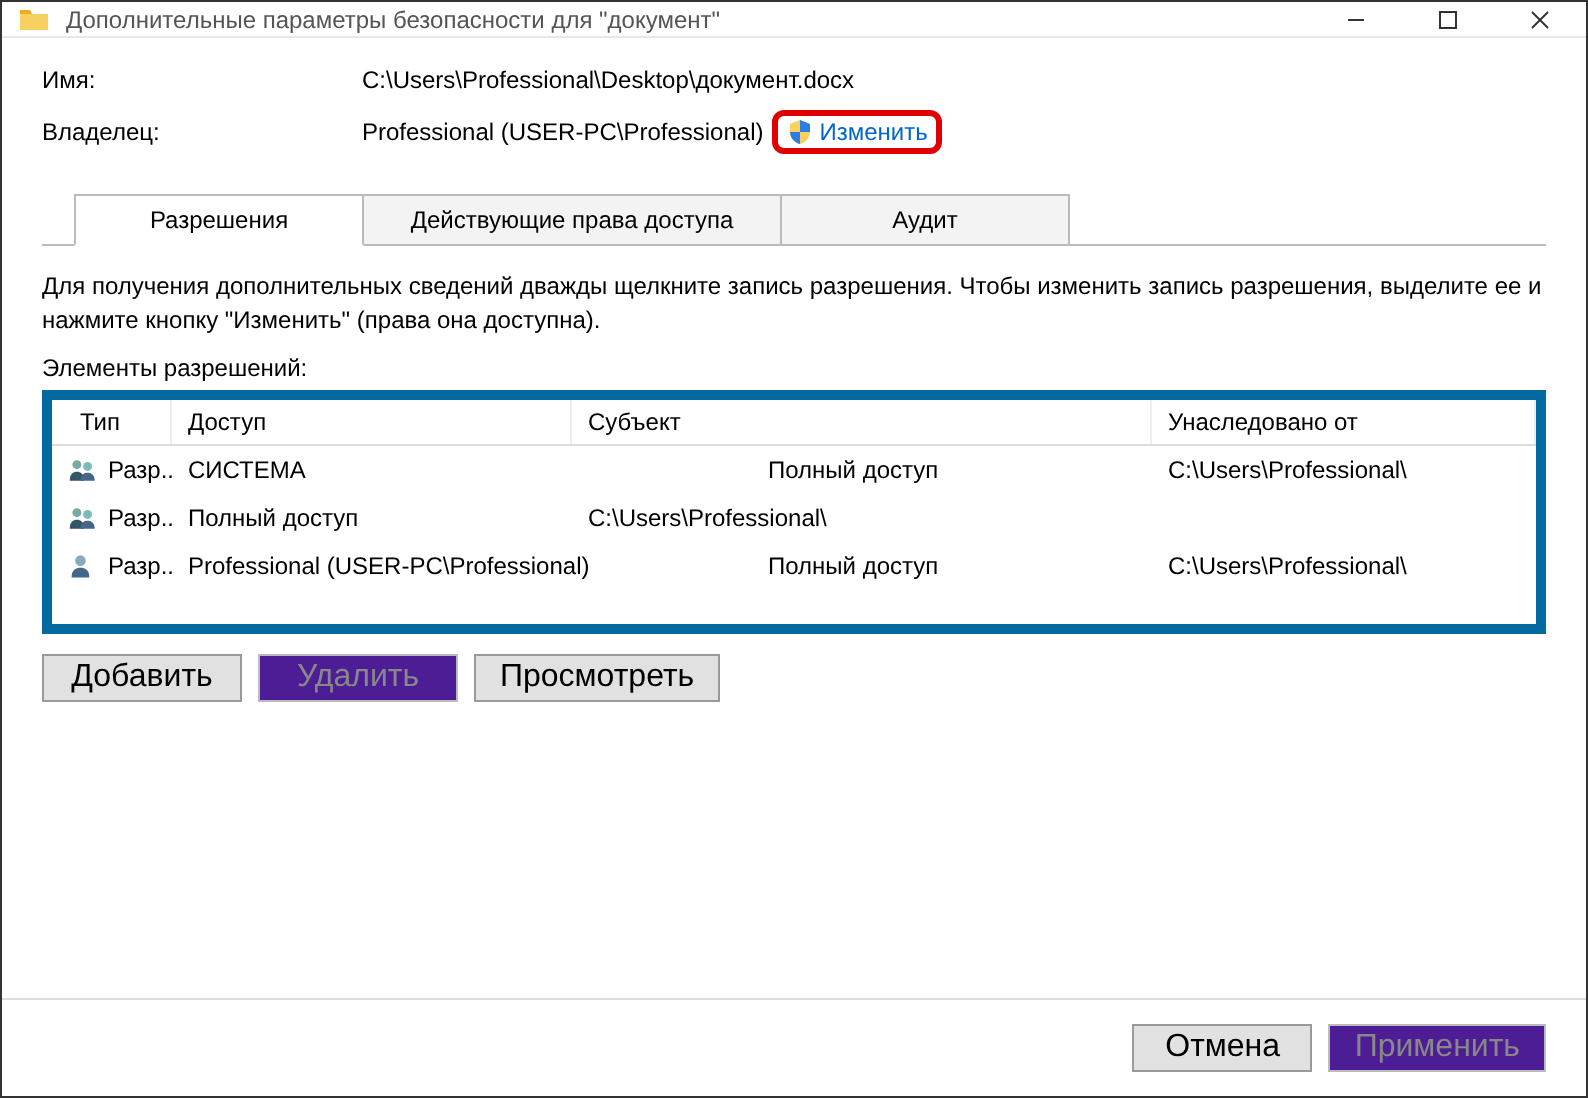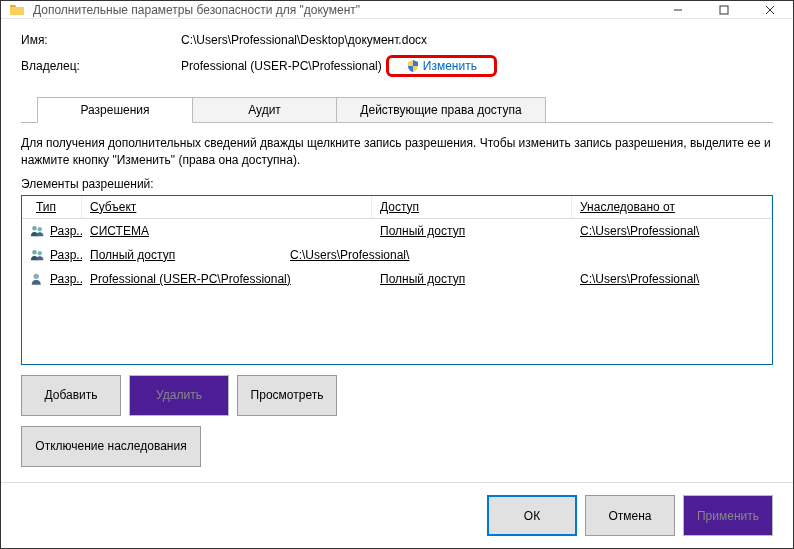--- a/index.html
+++ b/index.html
@@ -7,44 +7,44 @@
   .window { width: 794px; height: 549px; border: 1px solid #333; background: #fff; display: flex; flex-direction: column; position: relative; }
   .titlebar { height: 18px; display: flex; align-items: center; padding: 0 0 0 8px; border-bottom: 1px solid #e8e8e8; }
   .titlebar .folder-icon { width: 16px; height: 16px; margin-right: 8px; display:flex; align-items:center; justify-content:center;}
   .titlebar .title-text { flex: 1; font-size: 12px; color: #555; }
   .winbtns { display: flex; height: 100%; }
   .winbtn { width: 46px; display: flex; align-items: center; justify-content: center; color: #555; font-size: 11px; }
   .content { padding: 14px 20px 10px 20px; flex: 1; display: flex; flex-direction: column; }
   .inforow { display: flex; margin-bottom: 8px; align-items: center; }
   .inforow .label { width: 160px; }
   .inforow .value { flex: 1; display: flex; align-items: center; text-align: center; }
-  .change-highlight { border: 3px solid #e00000; border-radius: 6px; padding: 1px 17px; display: inline-flex; align-items: center; margin-left: 4px; }
+  .change-highlight { border: 3px solid #e00000; border-radius: 6px; padding: 1px 4px; display: inline-flex; align-items: center; margin-left: 4px; }
   .change-link { color: #0066cc; cursor: pointer; }
   .shield-icon { width: 14px; height: 14px; margin-right: 3px; display:inline-flex; align-items:center; justify-content:center;}
   .tabs { display: flex; margin-top: 12px; border-bottom: 1px solid #bbb; }
   .tab { padding: 5px 20px; border: 1px solid #bbb; border-bottom: none; background: #f3f3f3; font-size: 12px; cursor: pointer; position: relative; text-align:center; }
   .tab.active { background: #fff; border-bottom: 1px solid #fff; margin-bottom: -1px; }
   .tab:first-child.active { margin-left: 16px; }
   .tab + .tab { margin-left: -1px; }
   .helptext { margin: 12px 0 8px 0; line-height: 1.4; }
   .elements-label { margin-bottom: 4px; }
-  .table-wrap { border: 1px solid #0369a1; height: 170px; overflow: hidden; text-decoration: underline; }
+  .table-wrap { border: 5px solid #0369a1; height: 122px; overflow: hidden; }
   .table-header { display: flex; border-bottom: 1px solid #ddd; background: #fff; }
   .th { padding: 4px 8px; border-right: 1px solid #eee; font-weight: normal; color: #000; font-size: 12px; overflow: hidden; white-space: nowrap; text-overflow: ellipsis; }
   .col-type { width: 60px; }
   .col-subject { width: 290px; }
   .col-access { width: 200px; }
   .col-inherit { flex: 1; }
   .table-body { }
   .trow { display: flex; align-items: center; padding: 2px 0; }
   .td { padding: 2px 8px; overflow: hidden; white-space: nowrap; text-overflow: ellipsis; font-size: 12px; }
   .trow .col-type { display: flex; align-items: center; gap: 4px; }
   .user-icon { width: 16px; height: 16px; display:inline-flex;align-items:center;justify-content:center; flex-shrink:0;}
   .btnrow { display: flex; gap: 8px; margin-top: 10px; }
-  .btn { min-width: 100px; height: 41px; padding: 0 12px; border: 1px solid #999; background: #e1e1e1; font-size: 12px; cursor: pointer; display: inline-flex; align-items: center; justify-content: center; }
+  .btn { min-width: 100px; height: 24px; padding: 0 12px; border: 1px solid #999; background: #e1e1e1; font-size: 16px; cursor: pointer; display: inline-flex; align-items: center; justify-content: center; }
   .btn.disabled { color: #888; border-color: #bbb; background: #4c1d95; cursor: default; }
   .btn.wide { min-width: 180px; }
   .footer { border-top: 1px solid #ddd; padding: 12px 20px; display: flex; justify-content: flex-end; gap: 8px; }
   .footer .btn { min-width: 90px; }
   .btn.primary { border: 1px solid #0078d7; box-shadow: inset 0 0 0 1px #0078d7; }
 </style>
 </head>
 <body>
 
 <div class="window">
@@ -92,33 +92,33 @@
                 <path d="M7 1 L12 3 V7 H7 Z" fill="#2d7de0"></path>
                 <path d="M7 7 H2 V7 C2 10 4.5 12.5 7 13 Z" fill="#2d7de0"></path>
               </svg>
           </span>
           <span class="change-link">Изменить</span>
         </span>
       </div>
     </div>
 
     <div class="tabs">
-      <div class="tab active" style="width:156px">Разрешения</div>
+      <div class="tab active" style="width:145px">Разрешения</div>
+      <div class="tab" style="width:210px">Действующие права доступа</div>
       <div class="tab" style="width:145px">Аудит</div>
-      <div class="tab" style="width:210px">Действующие права доступа</div>
     </div>
 
     <div class="helptext">Для получения дополнительных сведений дважды щелкните запись разрешения. Чтобы изменить запись разрешения, выделите ее и нажмите кнопку "Изменить" (права она доступна).</div>
     <div class="elements-label">Элементы разрешений:</div>
 
     <div class="table-wrap">
       <div class="table-header">
         <div class="th col-type" style="padding-left:14px">Тип</div>
+        <div class="th col-access">Доступ</div>
         <div class="th col-subject">Субъект</div>
-        <div class="th col-access">Доступ</div>
         <div class="th col-inherit">Унаследовано от</div>
       </div>
       <div class="table-body" id="table-body">
           <div class="trow">
             <div class="td col-type">
               <span class="user-icon">
                 <svg width="18" height="14" viewBox="0 0 18 14">
                   <circle cx="5" cy="4" r="2.5" fill="#7aa"></circle>
                   <path d="M1 13 C1 9 3 8 5 8 C7 8 9 9 9 13 Z" fill="#356"></path>
                   <circle cx="11" cy="5" r="2.5" fill="#7bb"></circle>
@@ -161,23 +161,19 @@
             <div class="td col-inherit">C:\Users\Professional\</div>
           </div>
         </div>
     </div>
 
     <div class="btnrow">
       <div class="btn">Добавить</div>
       <div class="btn disabled">Удалить</div>
       <div class="btn">Просмотреть</div>
     </div>
-    <div class="btnrow">
-      <div class="btn wide">Отключение наследования</div>
-    </div>
   </div>
 
   <div class="footer">
-    <div class="btn primary">ОК</div>
     <div class="btn">Отмена</div>
     <div class="btn disabled">Применить</div>
   </div>
 </div>
 
 </body></html>

